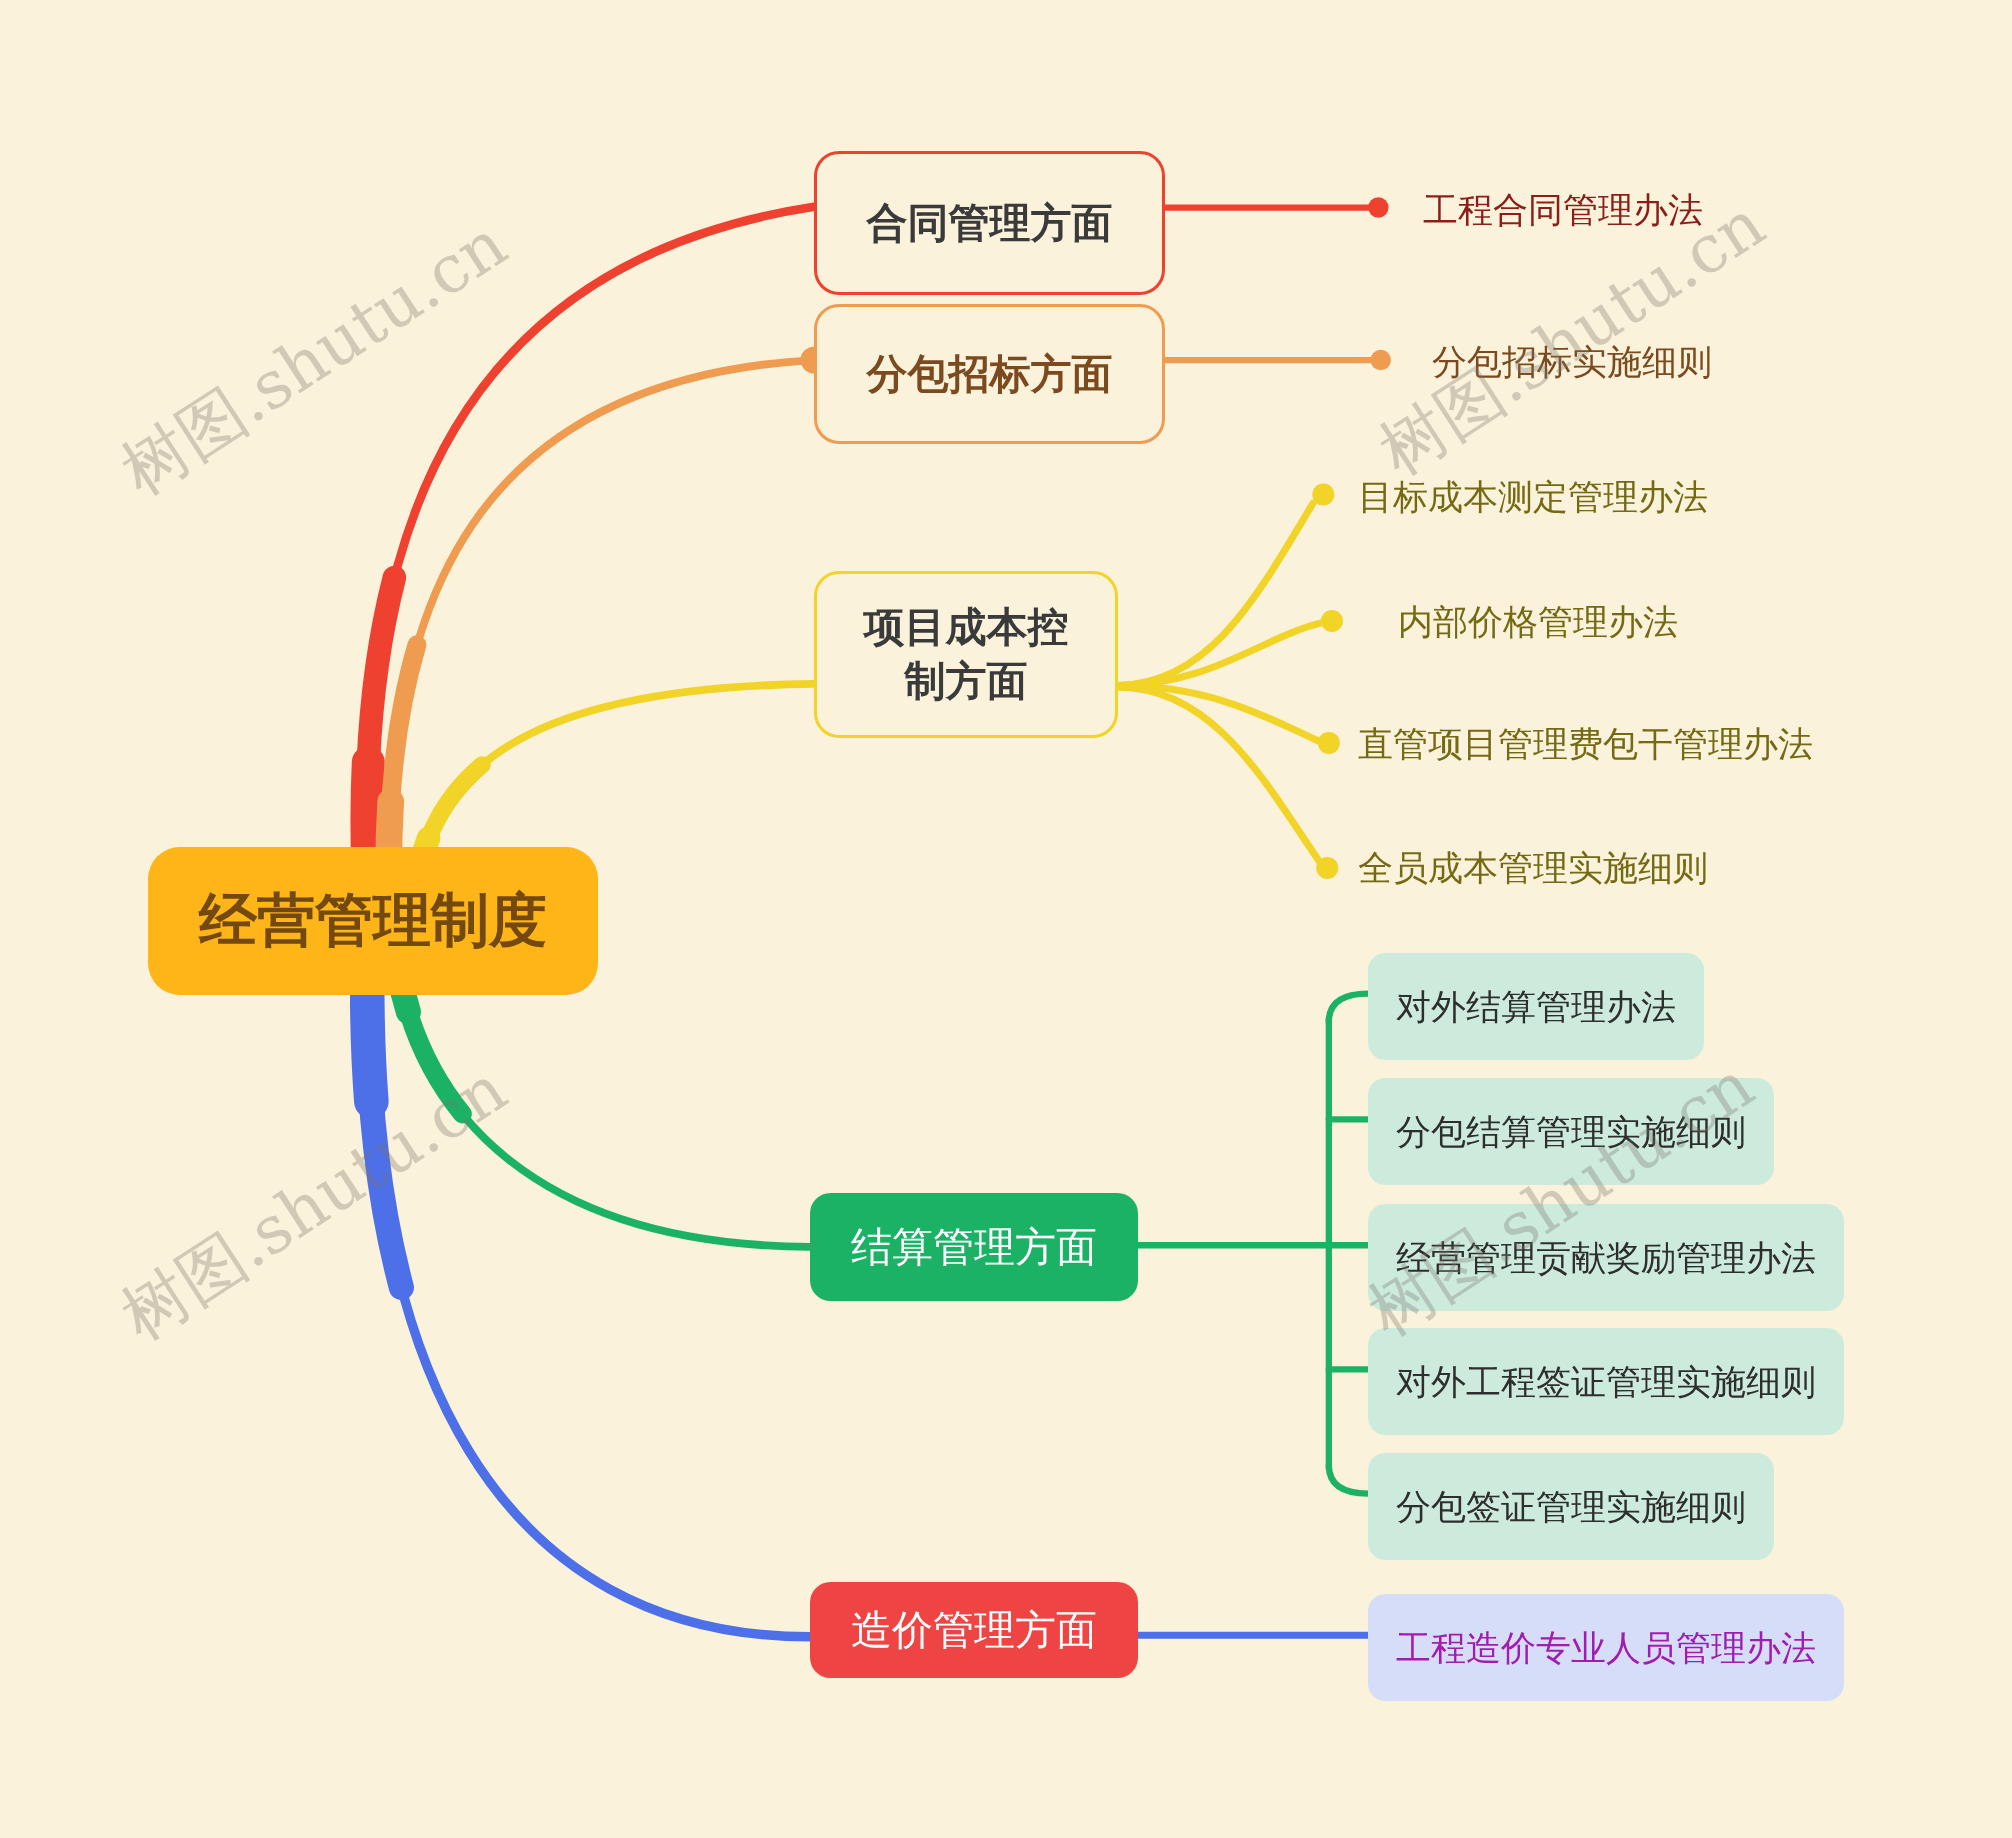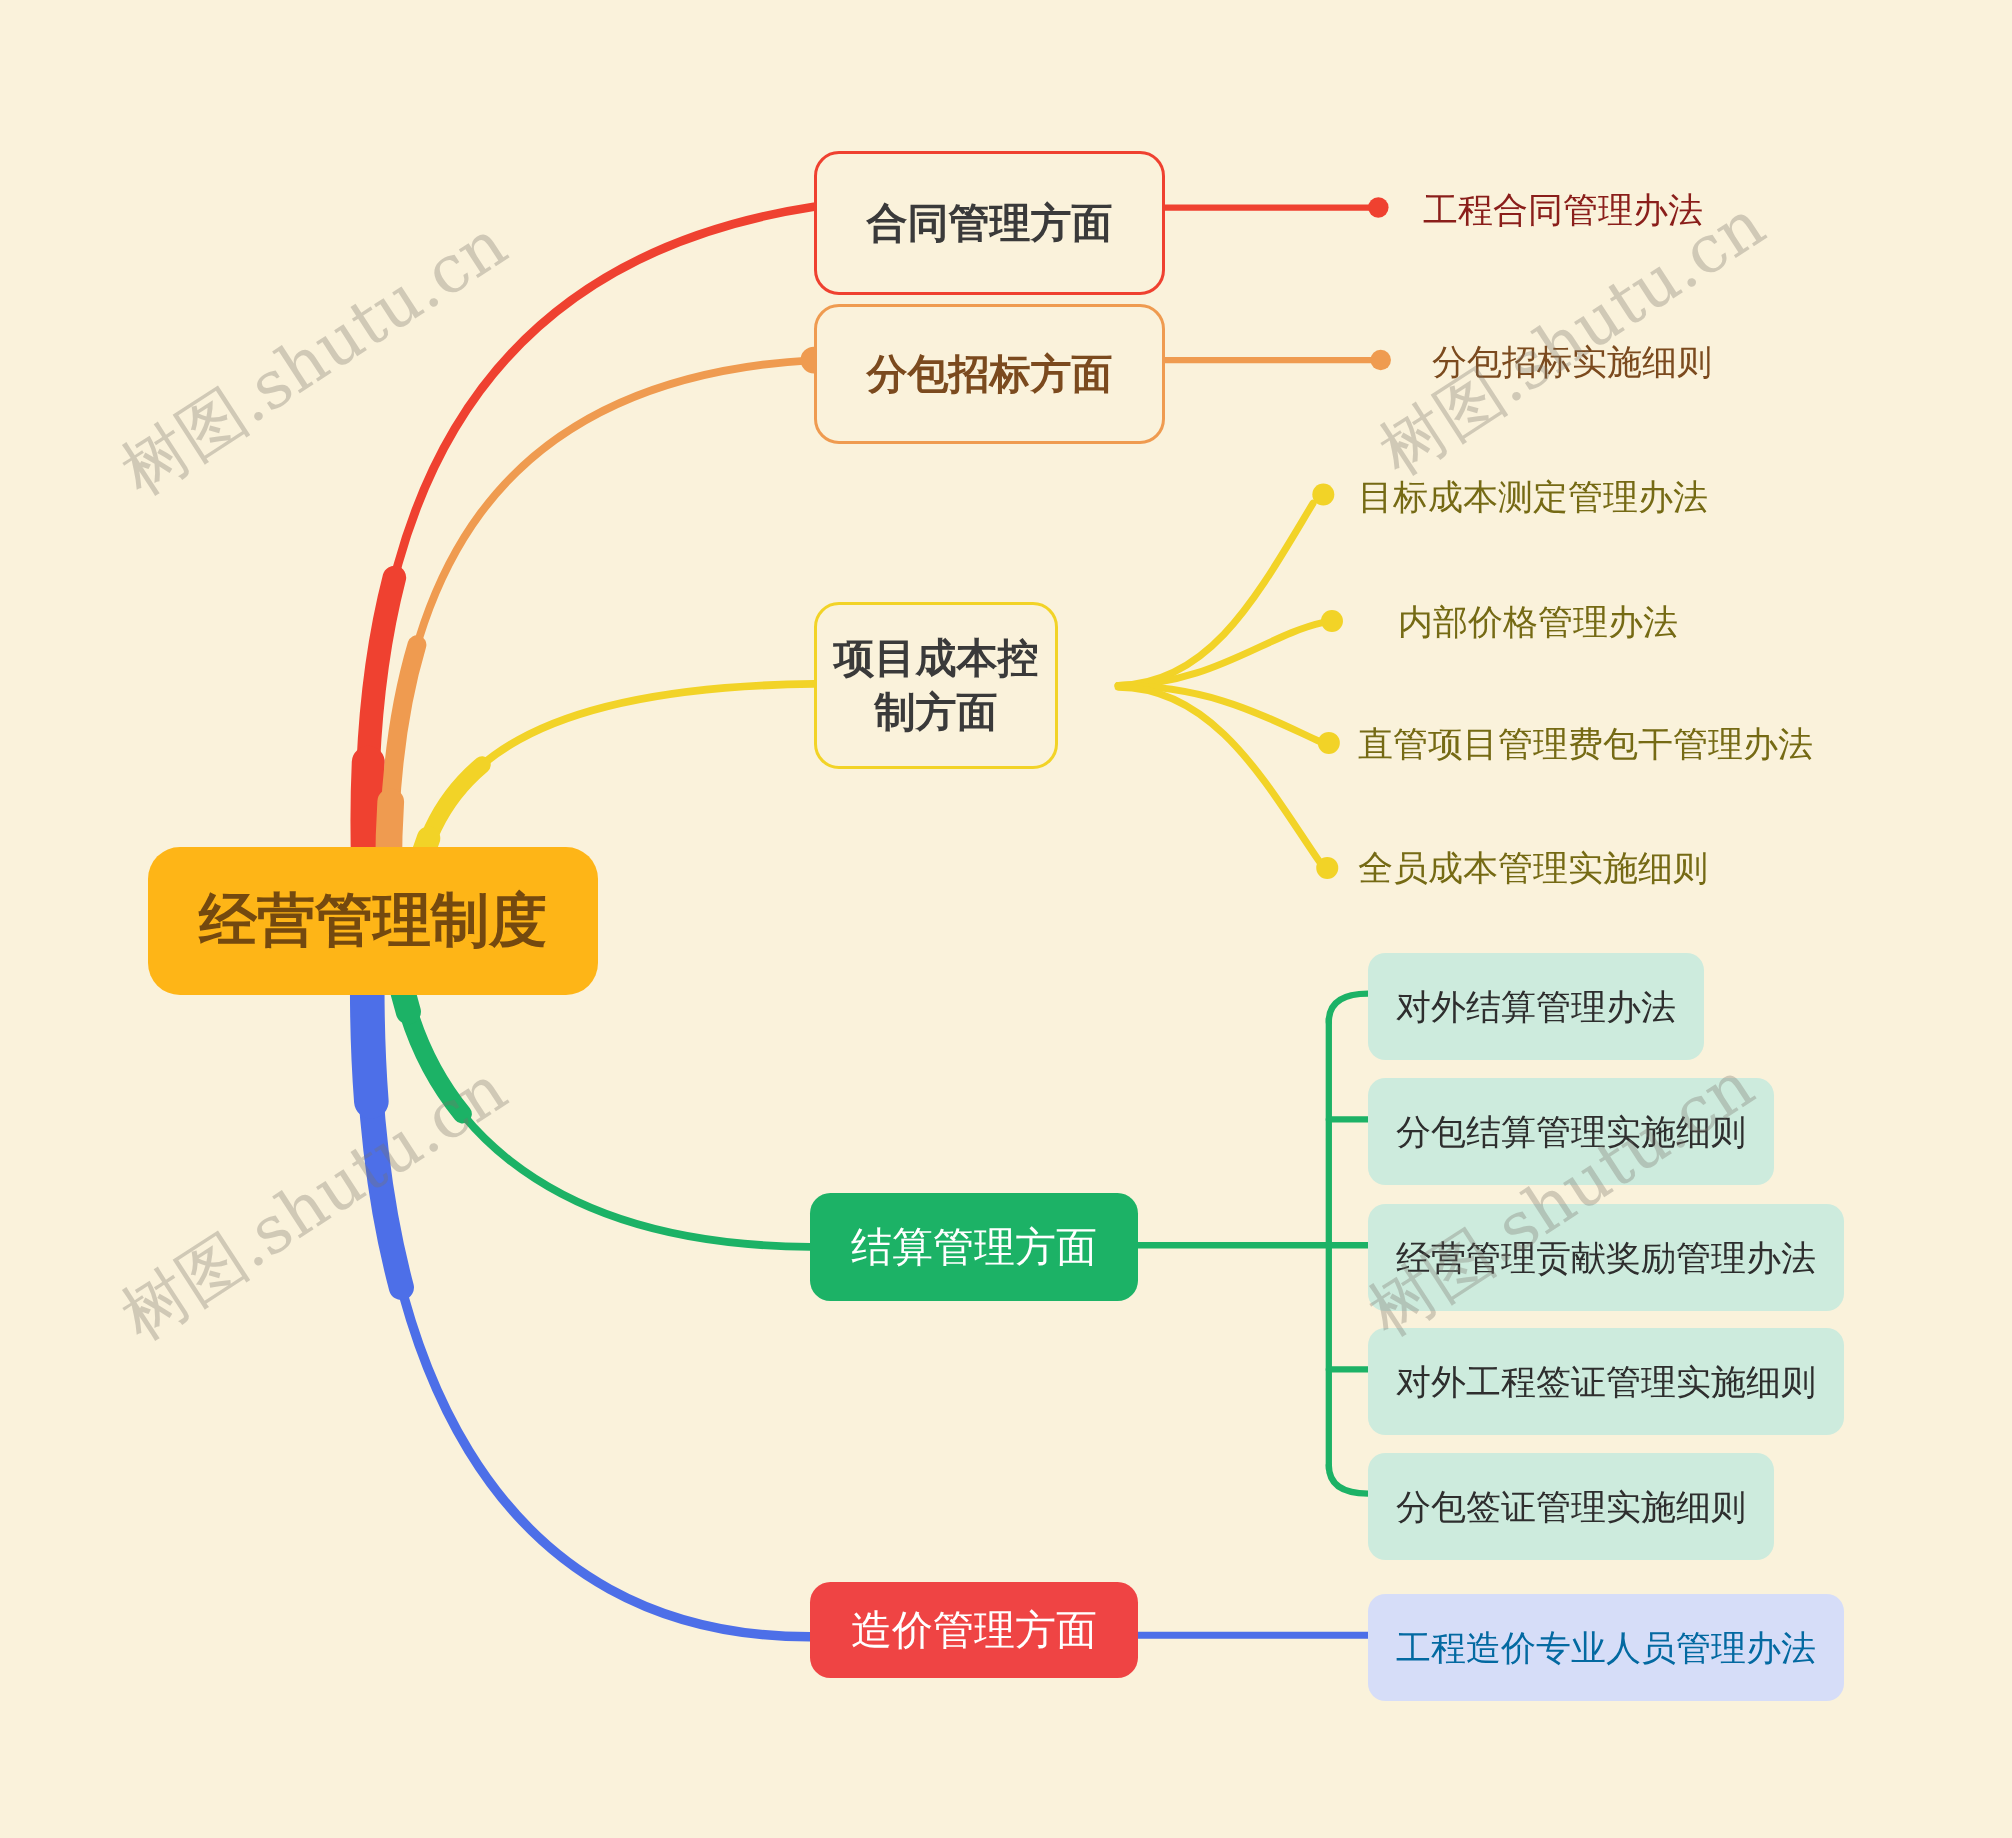--- a/index.html
+++ b/index.html
@@ -18,21 +18,21 @@
     left:148px;top:847px;width:450px;height:148px;
     background:#FEB517;border-radius:32px;
     font-size:58px;font-weight:700;color:#74490F;
   }
   .outline-node{
     background:#FAF2DB;border-radius:25px;border:3.9px solid;
     font-size:41px;font-weight:600;color:#3A3A3A;
   }
   .node-contract{left:814px;top:151px;width:351px;height:144px;border-color:#EF4130;}
   .node-bidding{left:814px;top:304px;width:351px;height:140px;border-color:#EF9B50;color:#7B4A1E;}
-  .node-cost{left:814px;top:602px;width:244px;height:167px;border-color:#F2D327;white-space:normal;line-height:1.3;}
+  .node-cost{left:814px;top:571px;width:304px;height:167px;border-color:#F2D327;white-space:normal;line-height:1.3;}
   .node-cost .wrap{display:inline-block;width:220px;text-align:center;}
   .filled-node{
     border-radius:20.4px;font-size:41px;font-weight:400;color:#FFFFFF;
   }
   .node-settlement{left:810px;top:1193px;width:328px;height:108px;background:#1CB266;}
   .node-pricing{left:810px;top:1582px;width:328px;height:96px;background:#ef4444;}
   .leaf-text{
     position:absolute;z-index:2;white-space:nowrap;
     font-size:35px;font-weight:500;line-height:41px;text-align:right;
   }
@@ -42,21 +42,21 @@
   .ly1{left:1358px;top:476px;}
   .ly2{left:1398px;top:601px;}
   .ly3{left:1358px;top:723px;}
   .ly4{left:1358px;top:847px;}
   .leaf-box{
     position:absolute;z-index:2;left:1368px;height:83px;line-height:83px;
     padding:12px 28px;border-radius:17.3px;white-space:nowrap;
     font-size:35px;font-weight:500;color:#2E2E2E;background:#CDEBDD;
   }
   .lg1{top:953px;} .lg2{top:1078px;} .lg3{top:1204px;} .lg4{top:1328px;} .lg5{top:1453px;}
-  .leaf-blue{top:1594px;background:#D6DDF8;color:#0369a1;}
+  .leaf-blue{top:1594px;background:#D6DDF8;color:#a21caf;}
   .watermark{
     position:absolute;z-index:5;pointer-events:none;
     font-family:"DejaVu Serif","Liberation Serif",serif;
     font-size:66px;color:rgba(120,115,105,0.32);
     transform:translate(-50%,-50%) rotate(-33deg);
     white-space:nowrap;
   }
   .wm1{left:314px;top:358px;}
   .wm2{left:1572px;top:338px;}
   .wm3{left:314px;top:1203px;}

